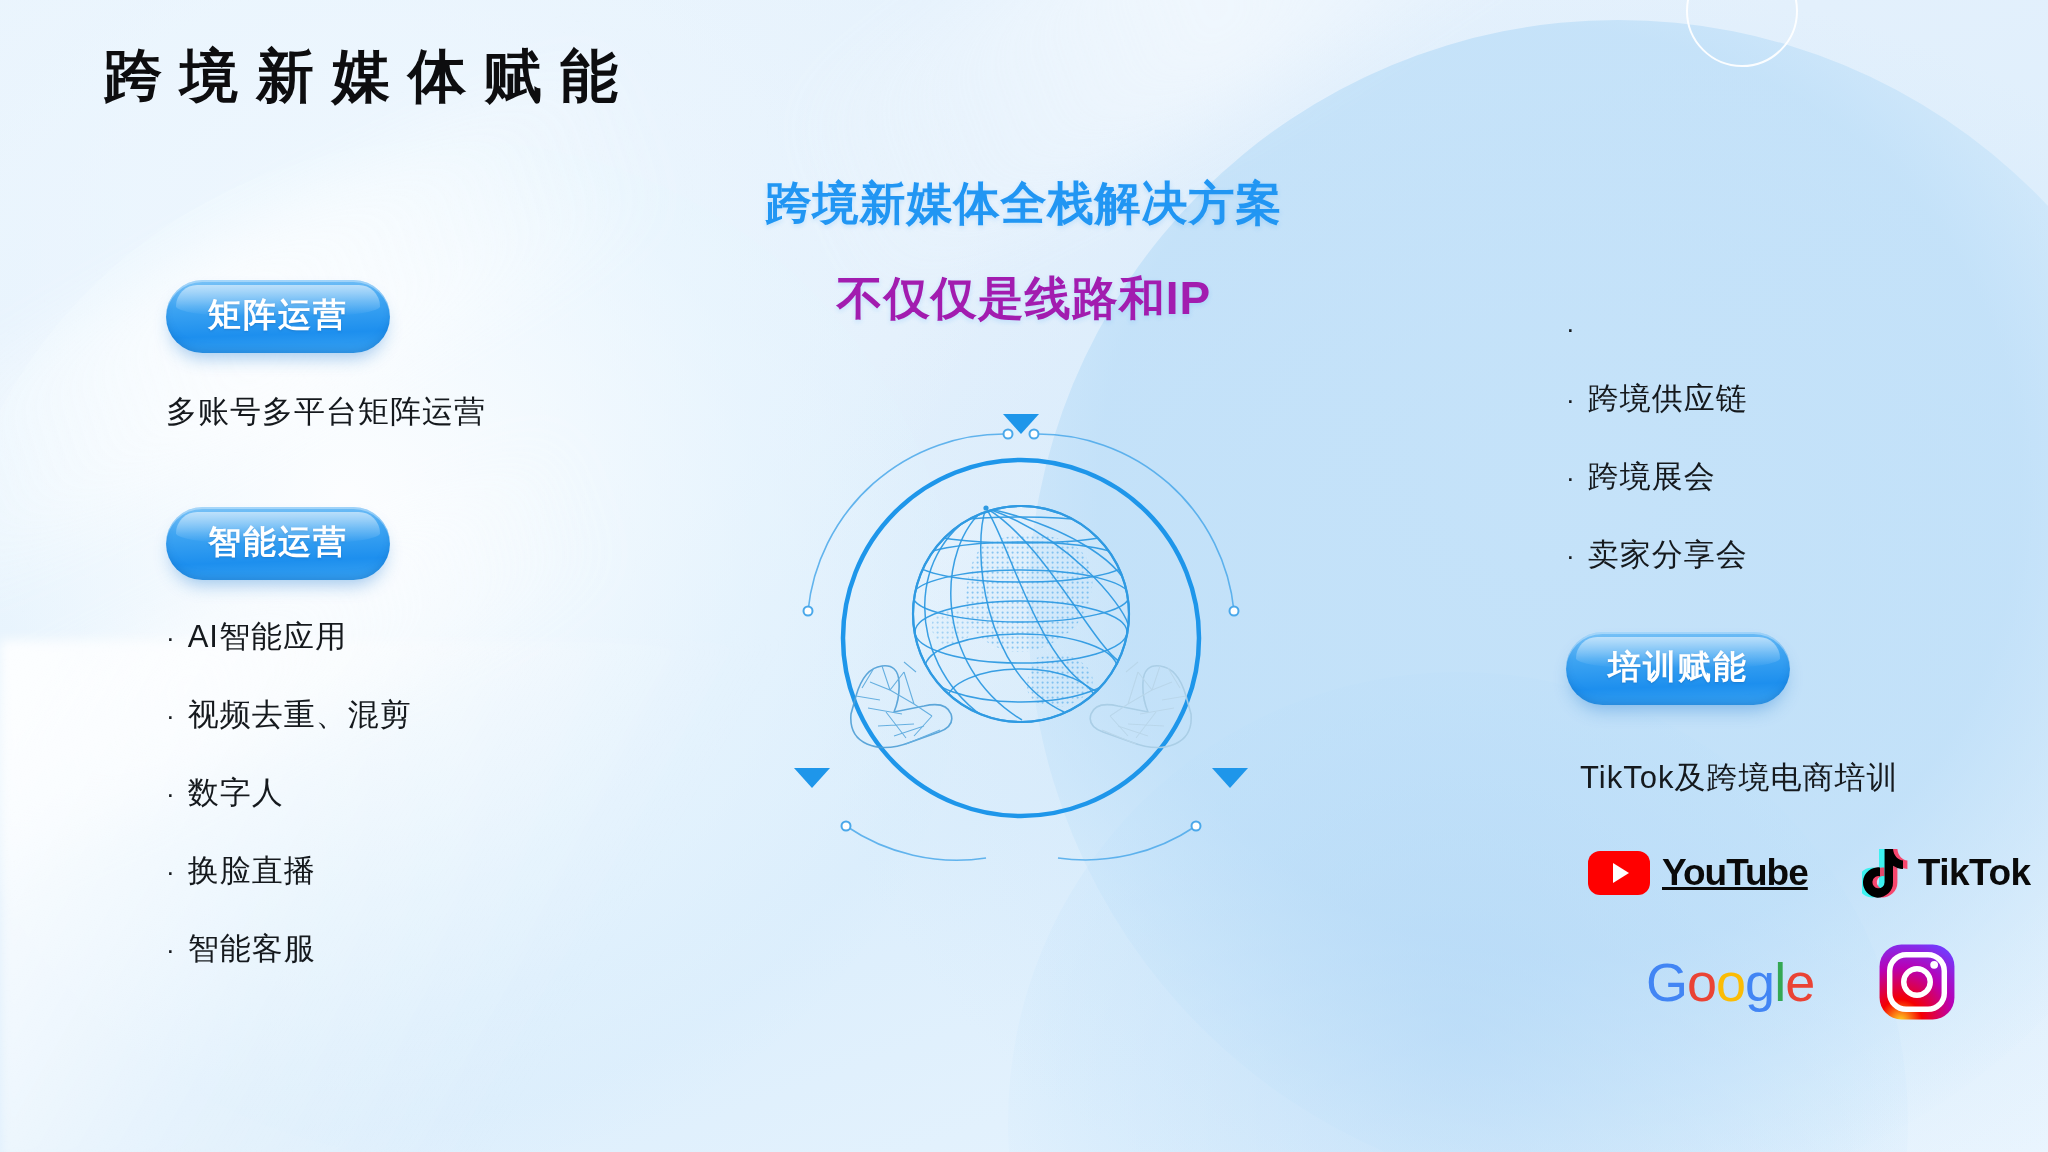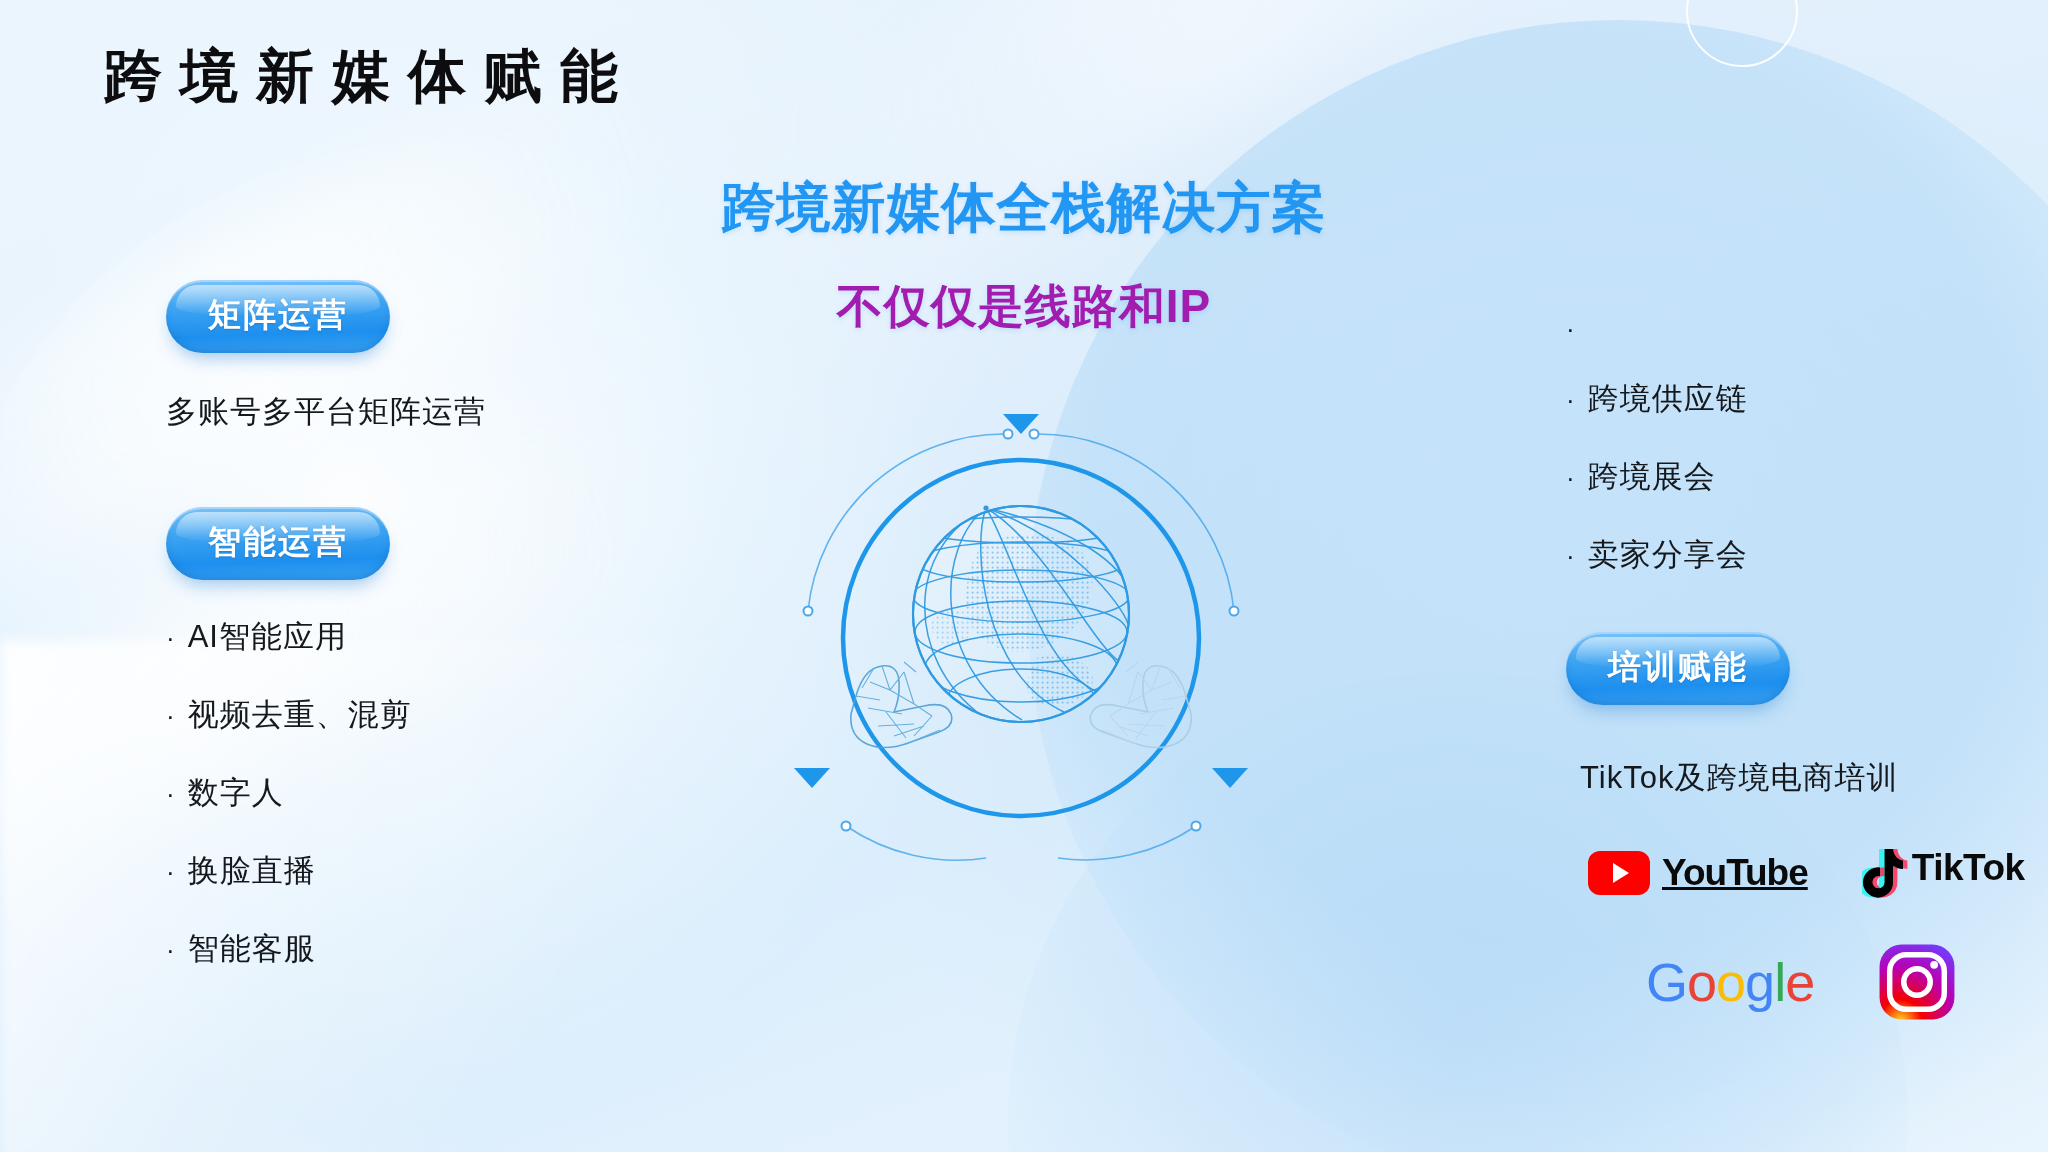--- a/index.html
+++ b/index.html
@@ -56,21 +56,21 @@
     z-index:6;
     margin-left:16px;
   }
 
   
   #headline{
     position:absolute; left:524px; top:178px; width:1000px;
     text-align:center; z-index:6;
   }
   #headline .h-line1{
-    font-size:54px; font-weight:900; color:#2196f3;
+    font-size:46px; font-weight:900; color:#2196f3;
     letter-spacing:1px; line-height:1.1;
     text-shadow:0 2px 5px rgba(33,150,243,.18);
   }
   #headline .h-line2{
     margin-top:44px;
     font-size:46px; font-weight:900; color:#a21caf;
     letter-spacing:1px; line-height:1.1;
     text-shadow:0 2px 5px rgba(33,150,243,.18);
   }
 
@@ -122,21 +122,21 @@
   #logo-row-2{ display:flex; align-items:center; gap:64px; margin-top:44px; margin-left:80px;}
 
   .yt{ display:flex; align-items:center; gap:12px; }
   .yt-badge{
     width:62px; height:44px; border-radius:12px; background:#ff0000;
     display:flex; align-items:center; justify-content:center;
   }
   .yt-tri{ width:0;height:0;border-left:16px solid #fff;border-top:10px solid transparent;border-bottom:10px solid transparent; margin-left:4px;}
   .yt-word{ font-size:37px; font-weight:700; color:#0a0a0a; letter-spacing:-1px;text-decoration:underline;}
 
-  .tt{ display:flex; gap:4px; }
+  .tt{ display:flex; align-items:center; gap:10px; }
   .tt-word{ font-size:37px; font-weight:700; color:#0a0a0a; letter-spacing:-.5px;}
 
   .gg{ font-size:54px; font-weight:500; letter-spacing:-1px; display:flex;}
   .gg span:nth-child(1){color:#4285F4;}
   .gg span:nth-child(2){color:#EA4335;}
   .gg span:nth-child(3){color:#FBBC05;}
   .gg span:nth-child(4){color:#4285F4;}
   .gg span:nth-child(5){color:#34A853;}
   .gg span:nth-child(6){color:#EA4335;}
 

